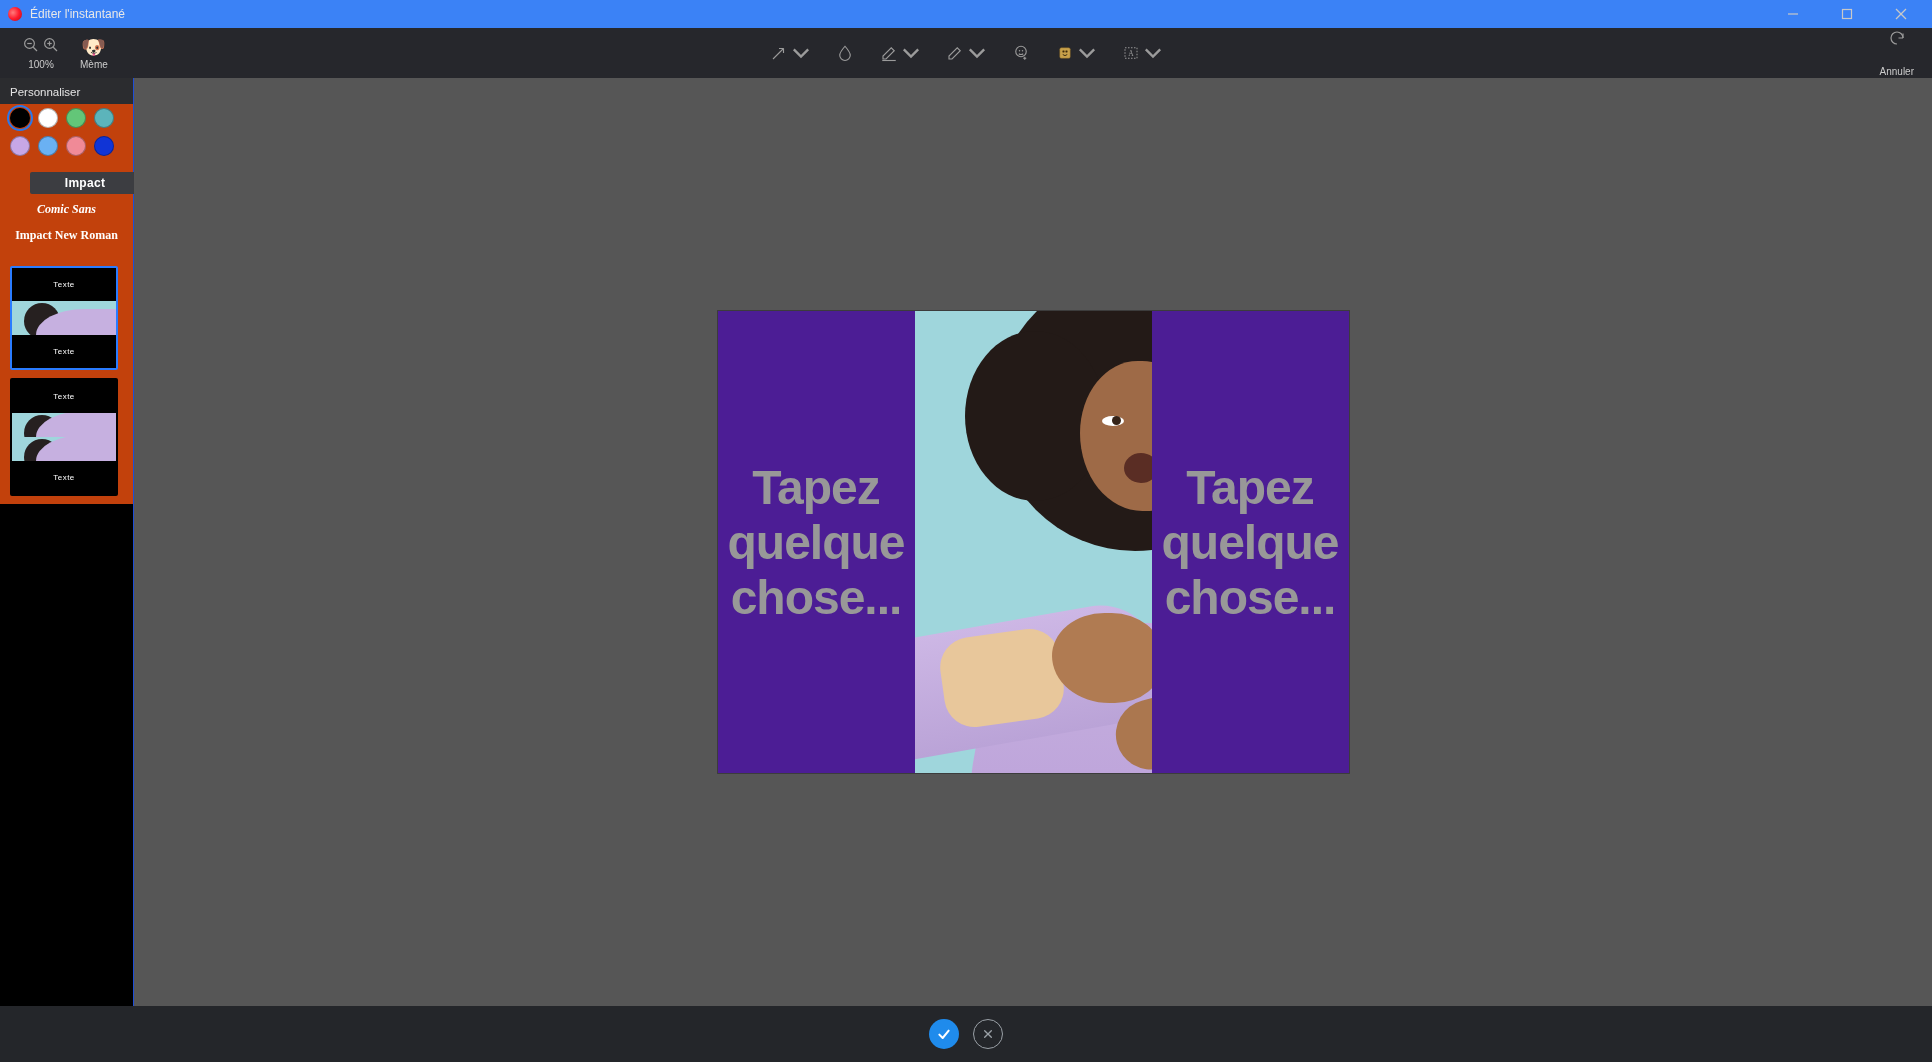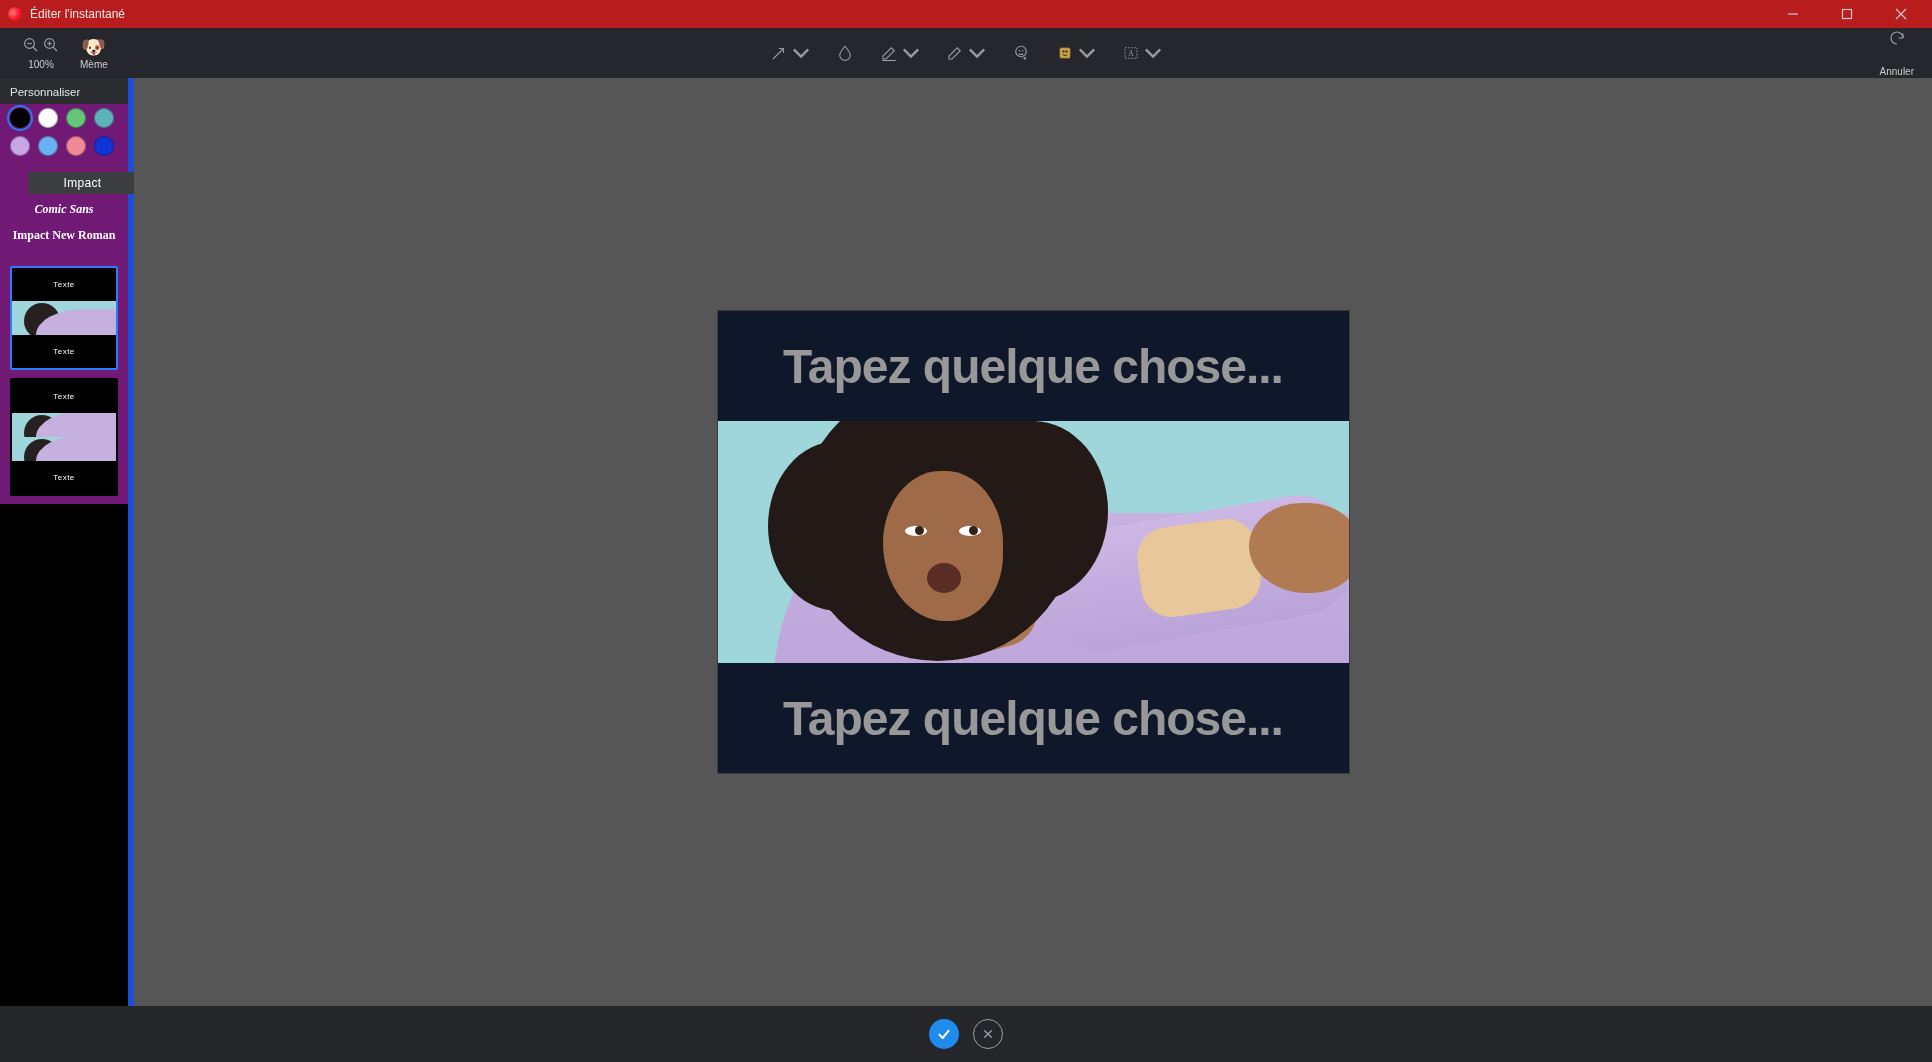--- a/index.html
+++ b/index.html
@@ -1,21 +1,21 @@
 <!DOCTYPE html>
 <html><head>
 <meta charset="utf-8">
 <style>
   * { margin: 0; padding: 0; box-sizing: border-box; user-select: none; }
   html, body { height: 100%; font-family: Segoe UI, Arial, sans-serif; font-size: 13px; color: #fff; overflow: hidden; }
   body { display: flex; flex-direction: column; background: #121212; }
 
   
   .titlebar {
-    background: #b91c1c;
+    background: #3b82f6;
     height: 28px;
     display: flex;
     align-items: center;
     padding: 0 8px;
     gap: 8px;
     flex: 0 0 auto;
   }
   .opera-logo {
     width: 14px; height: 14px; border-radius: 50%;
     background: radial-gradient(circle at 35% 40%, #ff7c7c 0%, #ff1b2d 50%, #b30a18 100%);
@@ -45,38 +45,38 @@
   .caret { width: 8px; height: 8px; display: inline-block; }
   .tb-with-caret { display: flex; align-items: center; gap: 4px; }
   .meme-emoji { font-size: 20px; line-height: 1; }
 
   
   .workspace { flex: 1; display: flex; min-height: 0; }
 
   
   .sidebar {
     width: 134px;
-    background: #701a75;
+    background: #c2410c;
     flex: 0 0 auto;
     display: flex; flex-direction: column;
-    border-right: 6px solid #1d4ed8;
+    border-right: 1px solid #1d4ed8;
   }
   .sidebar-title { font-size: 11.5px; color: #e4e4e4; padding: 8px 10px 6px; background: #2b2c2f; }
 
   .color-row { display: flex; gap: 8px; padding: 4px 10px; }
   .swatch { width: 20px; height: 20px; border-radius: 50%; cursor: pointer; box-shadow: inset 0 0 0 1px rgba(0,0,0,.3); }
   .swatch.selected { outline: 2px solid #2b78eb; outline-offset: 1px; }
 
   .font-list { display: flex; flex-direction: column; gap: 4px; padding: 12px 8px; align-items: center; }
   .font-opt {
     width: 110px; height: 22px; display: flex; align-items: center; justify-content: center;
     font-size: 12px; color: #fff; border-radius: 2px; cursor: pointer; font-weight: bold;
   }
   .font-opt.selected { background: #3c3d41; }
-  .font-impact { font-family: Impact, 'Arial Black', sans-serif; font-weight: 400; letter-spacing: .3px; margin-left: 37px; }
+  .font-impact { font-family: Impact, 'Arial Black', sans-serif; font-weight: 700; letter-spacing: .3px; margin-left: 37px; }
   .font-comic { font-family: "Comic Sans MS", cursive; font-style: italic; }
   .font-times { font-family: "Times New Roman", serif; }
 
   .layouts { padding: 8px 10px; display: flex; flex-direction: column; gap: 8px; }
   .layout-opt {
     width: 108px; border: 2px solid transparent; border-radius: 2px; cursor: pointer;
     display: flex; flex-direction: column; overflow: hidden; background: #000;
   }
   .layout-opt.selected { border-color: #2a7cff; }
   .layout-opt .lbar { background: #000; color: #fff; font-size: 8px; text-align: center; padding: 12px 0; font-family: Impact, 'Arial Black', sans-serif; letter-spacing: .5px; }
@@ -89,21 +89,21 @@
   .layout-opt .limg::after {
     content: ""; position: absolute; right: 0; bottom: 0; width: 80px; height: 26px;
     background: #c6b0e0; border-top-left-radius: 60% 100%;
   }
 
   .below-sidebar { flex: 1; background: #000; }
 
   
   .canvas-wrap { flex: 1; background: #565656; display: flex; align-items: center; justify-content: center; overflow: hidden; }
   .canvas {
-    width: 631px; height: 462px; background: #0f172a; display: flex; flex-direction: column;
+    width: 631px; height: 462px; background: #4c1d95; display: flex; flex-direction: row;
     box-shadow: 0 0 0 1px rgba(0,0,0,.3);
   }
   .meme-text {
     flex: 0 0 110px; display: flex; align-items: center; justify-content: center;
     font-family: Impact, 'Arial Black', sans-serif; font-weight: 900;
     color: #989898; font-size: 48px; letter-spacing: -1px;
     text-align: center; padding: 6px 10px;
   }
   .meme-img {
     flex: 1; background: #9fd6dc; position: relative; overflow: hidden;

